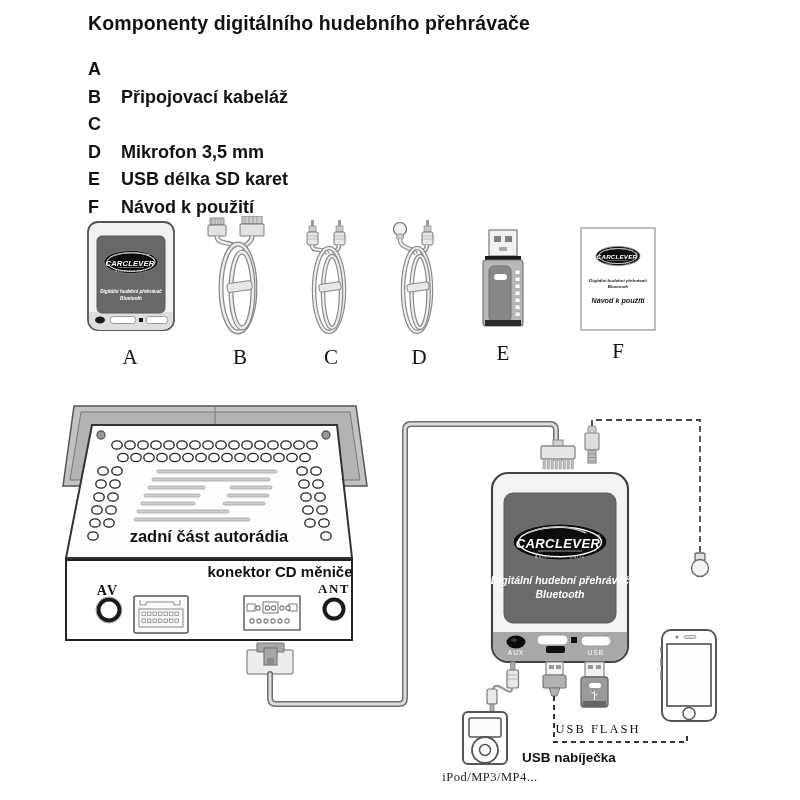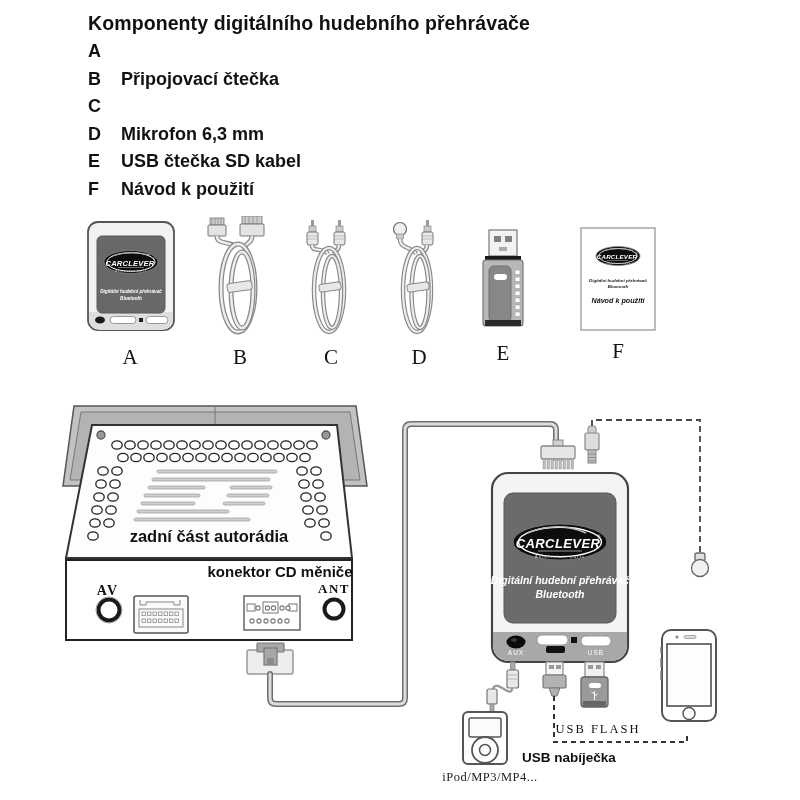--- a/index.html
+++ b/index.html
@@ -1,21 +1,21 @@
 <!DOCTYPE html>
 <html><head>
 <meta charset="utf-8">
 <style>
   html,body{margin:0;padding:0;}
   body{width:800px;height:800px;background:#fff;font-family:"Liberation Sans",sans-serif;color:#111;}
   .page{position:relative;width:800px;height:800px;overflow:hidden;background:#fff;}
 
   
   .hdr{position:absolute;left:88px;top:12px;width:640px;}
-  .hdr h1{margin:0 0 6px 0;font-size:19.5px;font-weight:bold;letter-spacing:.1px;}
+  .hdr h1{margin:0 0 24px 0;font-size:19.5px;font-weight:bold;letter-spacing:.1px;}
   .comp-row{display:flex;margin:0 0 7.5px 0;font-size:18px;font-weight:bold;line-height:20px;}
   .comp-row .lt{width:33px;flex:0 0 33px;}
 
   
   .fig{position:absolute;text-align:center;}
   .fig .cap{font-family:"Liberation Serif",serif;font-size:21px;color:#111;margin-top:3px;}
 
   svg text{font-family:"Liberation Sans",sans-serif;}
   .serif{font-family:"Liberation Serif",serif !important;}
 
@@ -26,32 +26,32 @@
 
 <div class="page">
 
   <div class="hdr">
     <h1>Komponenty digitálního hudebního přehrávače</h1>
     <div class="comp-row">
       <span class="lt">A</span>
     </div>
     <div class="comp-row">
       <span class="lt">B</span>
-      <span>Připojovací čtečka</span>
+      <span>Připojovací kabeláž</span>
     </div>
     <div class="comp-row">
       <span class="lt">C</span>
     </div>
     <div class="comp-row">
       <span class="lt">D</span>
-      <span>Mikrofon 6,3 mm</span>
+      <span>Mikrofon 3,5 mm</span>
     </div>
     <div class="comp-row">
       <span class="lt">E</span>
-      <span>USB čtečka SD kabel</span>
+      <span>USB délka SD karet</span>
     </div>
     <div class="comp-row">
       <span class="lt">F</span>
       <span>Návod k použití</span>
     </div>
   </div>
 
   <div class="fig" style="left:80px;top:220px;width:100px;">
     <svg width="100" height="118" viewBox="0 0 100 118">
       <rect x="8" y="2" width="86" height="108" rx="10" fill="#f2f2f2" stroke="#555" stroke-width="1.8"></rect>

